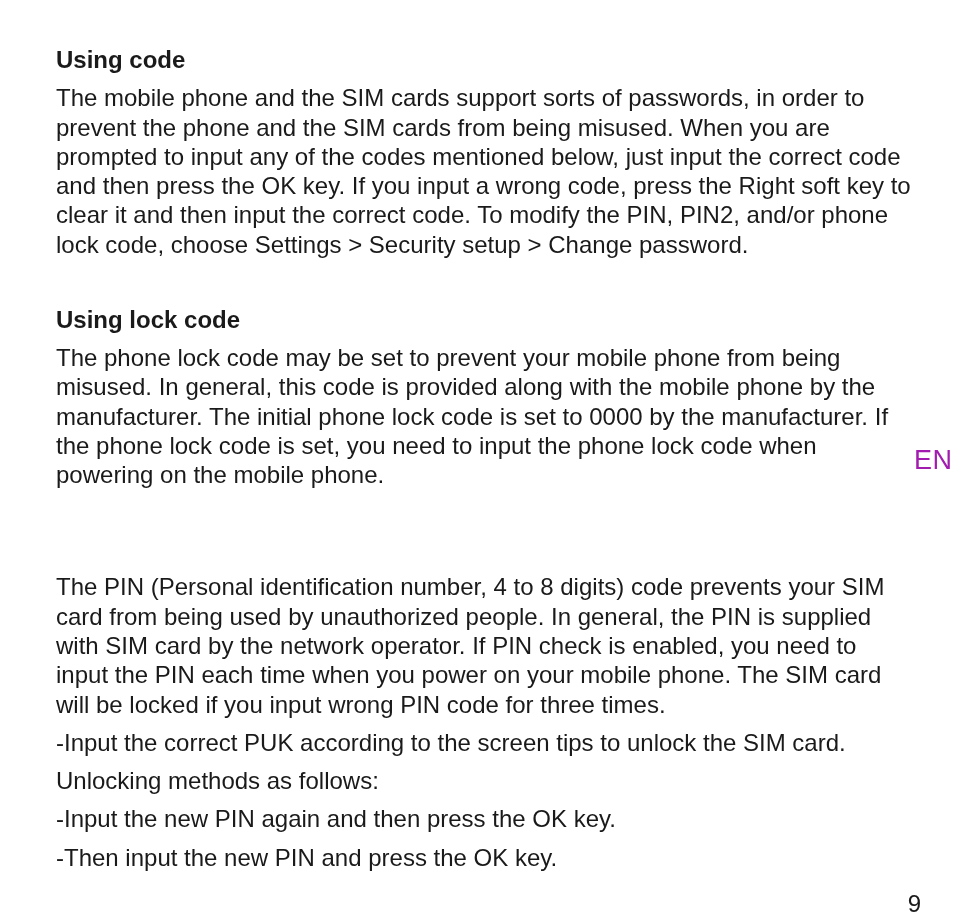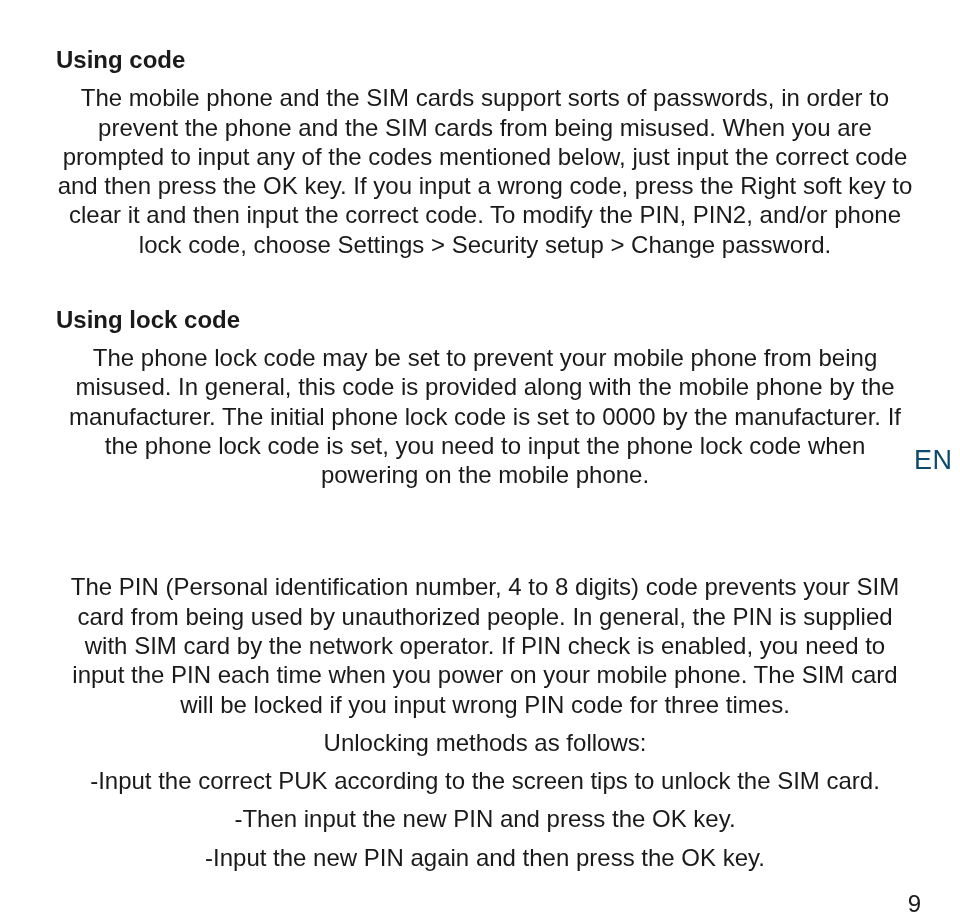--- a/index.html
+++ b/index.html
@@ -18,34 +18,34 @@
       padding: 18px 46px 20px 20px;
       position: relative;
     }
     .content {
       position: relative;
     }
     .heading {
       font-weight: bold;
     }
     .para {
-      text-align: center;
+      text-align: left;
     }
     .section-gap {
       height: 28px;
     }
     .lang-tab {
       position: absolute;
       right: -44px;
       top: 390px;
       height: 40px;
       width: 44px;
       font-size: 27px;
       font-weight: 300;
-      color: #0c4a6e;
+      color: #a21caf;
       letter-spacing: 0.5px;
       text-align: left;
     }
     .page-number {
       position: absolute;
       bottom: 12px;
       right: 48px;
       font-size: 24px;
       color: #1a1a1a;
     }
@@ -60,21 +60,21 @@
 
   <div class="section-gap"></div>
 
   <div class="heading">Using lock code</div>
   <div class="para">The phone lock code may be set to prevent your mobile phone from being misused. In general, this code is provided along with the mobile phone by the manufacturer. The initial phone lock code is set to 0000 by the manufacturer. If the phone lock code is set, you need to input the phone lock code when powering on the mobile phone.</div>
 
   <div class="section-gap"></div>
   <div class="section-gap"></div>
 
   <div class="para">The PIN (Personal identification number, 4 to 8 digits) code prevents your SIM card from being used by unauthorized people. In general, the PIN is supplied with SIM card by the network operator. If PIN check is enabled, you need to input the PIN each time when you power on your mobile phone. The SIM card will be locked if you input wrong PIN code for three times.</div>
+  <div class="para">-Input the correct PUK according to the screen tips to unlock the SIM card.</div>
   <div class="para">Unlocking methods as follows:</div>
-  <div class="para">-Input the correct PUK according to the screen tips to unlock the SIM card.</div>
+  <div class="para">-Input the new PIN again and then press the OK key.</div>
   <div class="para">-Then input the new PIN and press the OK key.</div>
-  <div class="para">-Input the new PIN again and then press the OK key.</div>
 
   <div class="lang-tab">EN</div>
 </div>
 
 <div class="page-number">9</div>
 
 </body></html>

